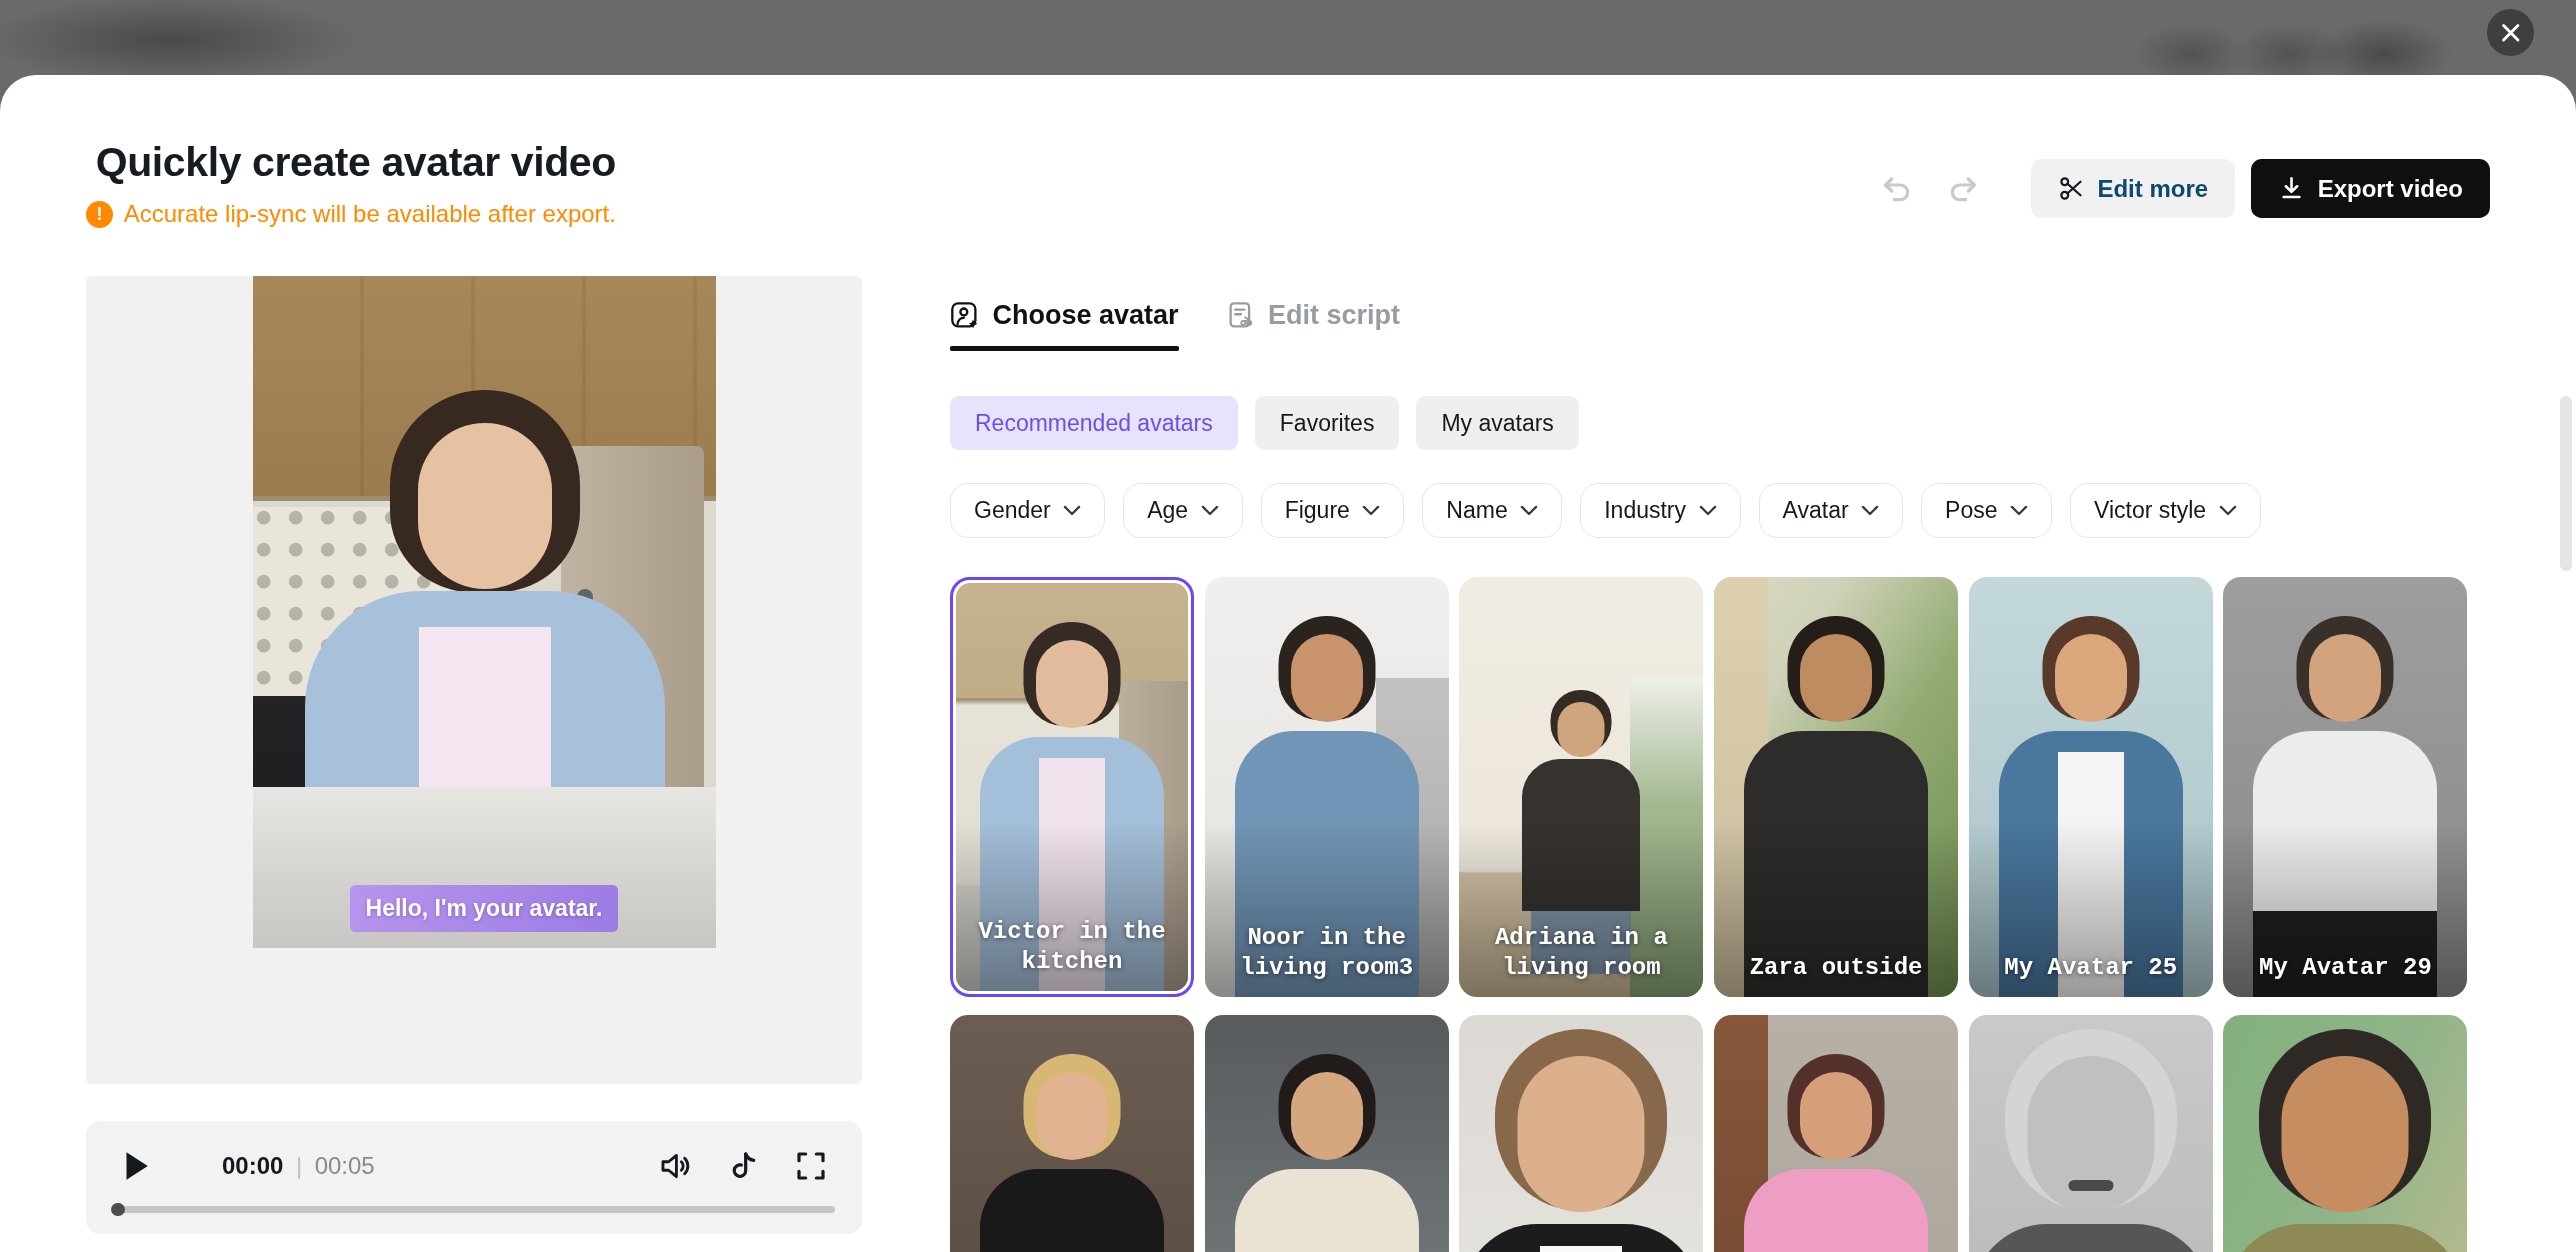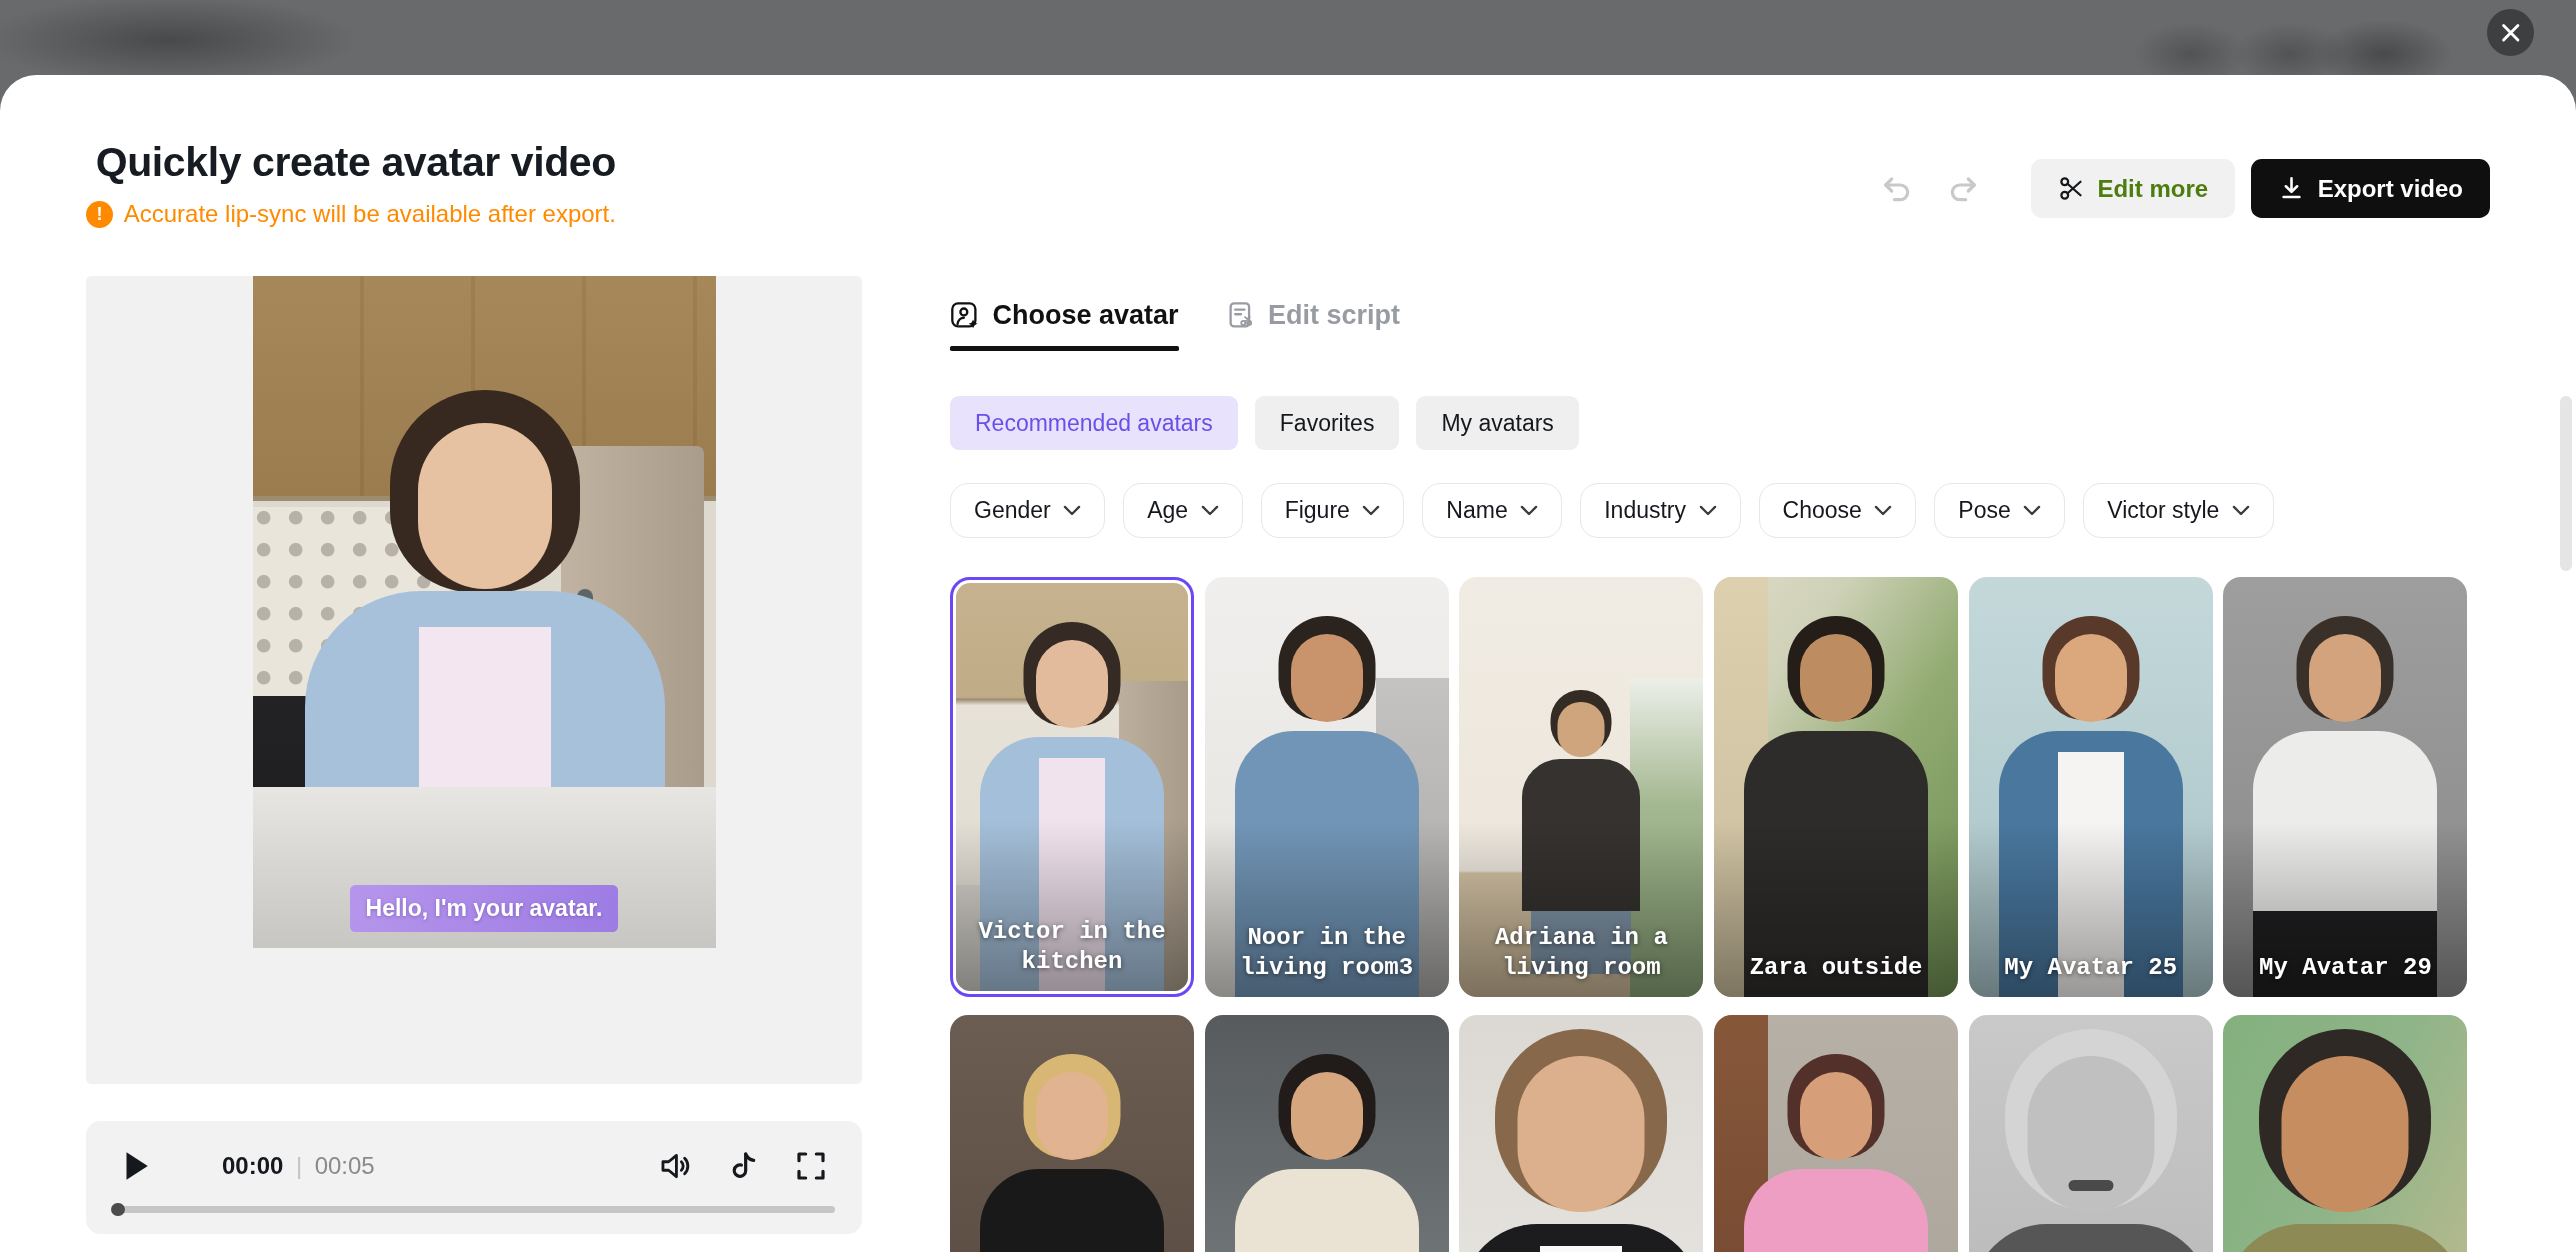--- a/index.html
+++ b/index.html
@@ -32,21 +32,21 @@
   .hdr { position:absolute; left:86px; top:64px;text-align:right; }
   .hdr-title { font-size:41px; font-weight:700; letter-spacing:-0.4px; color:#171b22; }
   .hdr-notice { margin-top:14.3px; display:flex; align-items:center; gap:10.7px; color:#ff8a00; font-size:24px; }
   .warn-dot { width:27px; height:27px; border-radius:50%; background:#ff8a00; color:#fff;
     display:flex; align-items:center; justify-content:center; font-size:18px; font-weight:700; }
   .toolbar { position:absolute; right:86px; top:84px; display:flex; align-items:center; gap:16px; }
   .hist-btn { width:50px; height:50px; display:flex; align-items:center; justify-content:center; color:#c9c9cb; }
   .hist-btn svg { stroke:#c9c9cb; }
   .btn { height:59px; border-radius:10.7px; display:flex; align-items:center; gap:12.5px;
     padding:0 27px; font-size:24px; font-weight:600; cursor:pointer; border:none; }
-  .btn-light { background:#f1f1f2; color:#4d7c0f; margin-left:27px; }
+  .btn-light { background:#f1f1f2; color:#0c4a6e; margin-left:27px; }
   .btn-dark  { background:#0f0f10; color:#ffffff;align-items:center; }
   
   .preview-panel { position:absolute; left:86px; top:201px; width:776px; height:808px;
     background:#f1f1f1; border-radius:5.4px; overflow:hidden; }
   .video { position:absolute; left:167px; top:0; width:463px; height:672px; background:#ded9cf; overflow:hidden;text-align:right; }
   .vid-cabinets { position:absolute; left:0; top:0; right:0; height:225px;
     background:repeating-linear-gradient(90deg,#cdb996 0 107px,#c2ad88 107px 111px),
                linear-gradient(180deg,#cfbb98,#c0ab86); background-blend-mode:multiply;
     border-bottom:5.4px solid #9c8c70; }
   .vid-backsplash { position:absolute; left:0; top:231px; width:197px; height:224px; background:#e9e5db;
@@ -292,21 +292,21 @@
       <path d="M1.5 1.5 L7 7 L12.5 1.5" fill="none" stroke="#3c3c3c" stroke-width="1.8" stroke-linecap="round" stroke-linejoin="round"></path>
     </svg>
   </div>
       <div class="filter">
     <span class="filter-label">Industry</span>
     <svg width="18" height="11.6" viewBox="0 0 14 9">
       <path d="M1.5 1.5 L7 7 L12.5 1.5" fill="none" stroke="#3c3c3c" stroke-width="1.8" stroke-linecap="round" stroke-linejoin="round"></path>
     </svg>
   </div>
       <div class="filter">
-    <span class="filter-label">Choose</span>
+    <span class="filter-label">Avatar</span>
     <svg width="18" height="11.6" viewBox="0 0 14 9">
       <path d="M1.5 1.5 L7 7 L12.5 1.5" fill="none" stroke="#3c3c3c" stroke-width="1.8" stroke-linecap="round" stroke-linejoin="round"></path>
     </svg>
   </div>
       <div class="filter">
     <span class="filter-label">Pose</span>
     <svg width="18" height="11.6" viewBox="0 0 14 9">
       <path d="M1.5 1.5 L7 7 L12.5 1.5" fill="none" stroke="#3c3c3c" stroke-width="1.8" stroke-linecap="round" stroke-linejoin="round"></path>
     </svg>
   </div>

